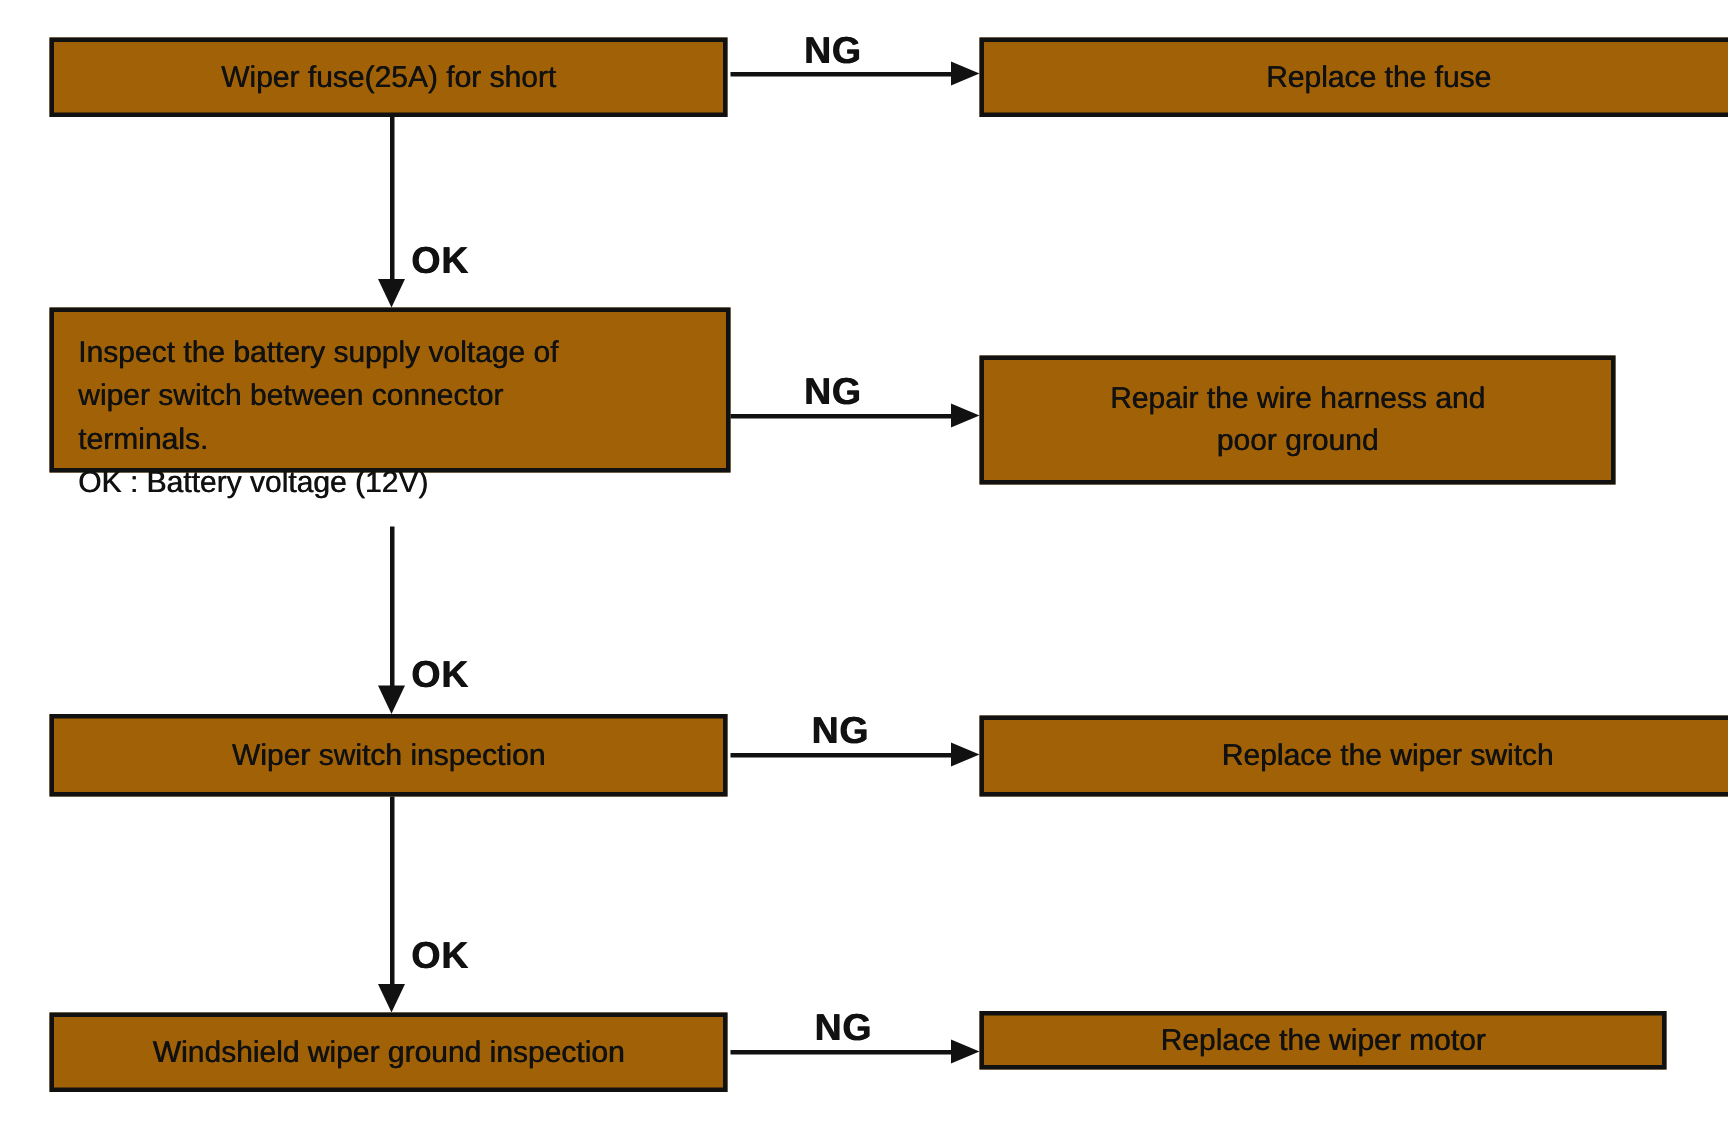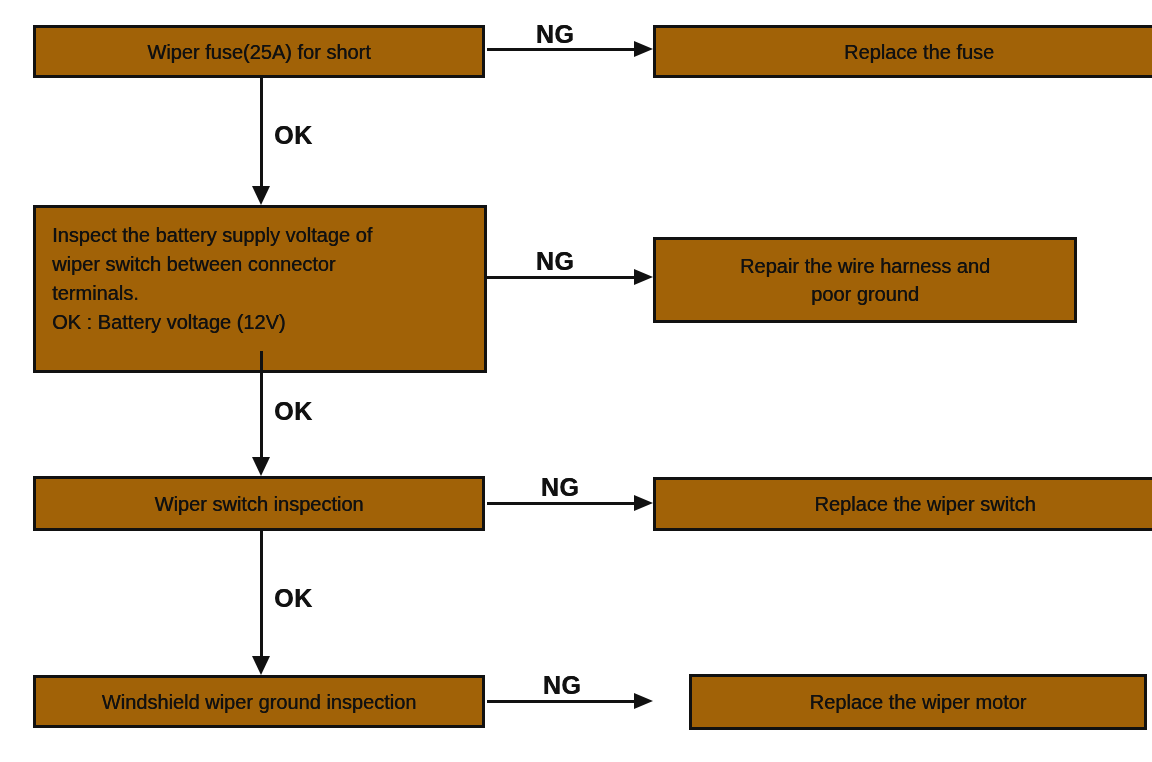--- a/index.html
+++ b/index.html
@@ -42,20 +42,21 @@
     font-weight: bold;
     letter-spacing: 0.5px;
     width: 100px;
     text-align: center;
     white-space: pre;
     text-shadow: 0.5px 0 0 #111111;
   }
   .edge-label--ok {
     width: 60px;
     text-align: left;
+    margin-top: 39px;
   }
   .hline {
     position: absolute;
     height: 3px;
     background: #111111;
   }
   .vline {
     position: absolute;
     width: 3px;
     background: #111111;
@@ -85,21 +86,21 @@
   <div class="box" style="left:33px; top:25px; width:452px; height:53px;">Wiper fuse(25A) for short</div>
   <div class="hline" style="left:487px; top:48px; width:148px;"></div>
   <div class="head-right" style="left:634px; top:41px;"></div>
   <div class="edge-label" style="left:505px; top:20px;">NG</div>
   <div class="box" style="left:653px; top:25px; width:532px; height:53px;text-align:right;">Replace the fuse</div>
 
   <div class="vline" style="left:260px; top:78px; height:110px;"></div>
   <div class="head-down" style="left:252px; top:186px;"></div>
   <div class="edge-label edge-label--ok" style="left:274px; top:121px;">OK</div>
 
-  <div class="box box--left-text" style="left:33px; top:205px; width:454px; height:168px;">Inspect the battery supply voltage of
+  <div class="box box--left-text" style="left:33px; top:205px; width:454px; height:110px;">Inspect the battery supply voltage of
 wiper switch between connector
 terminals.
 OK : Battery voltage (12V)</div>
   <div class="hline" style="left:487px; top:276px; width:148px;"></div>
   <div class="head-right" style="left:634px; top:269px;"></div>
   <div class="edge-label" style="left:505px; top:247px;">NG</div>
   <div class="box" style="left:653px; top:237px; width:424px; height:86px;">Repair the wire harness and
 poor ground</div>
 
   <div class="vline" style="left:260px; top:351px; height:107px;"></div>
@@ -113,15 +114,15 @@
   <div class="box" style="left:653px; top:477px; width:544px; height:54px;">Replace the wiper switch</div>
 
   <div class="vline" style="left:260px; top:531px; height:126px;"></div>
   <div class="head-down" style="left:252px; top:656px;"></div>
   <div class="edge-label edge-label--ok" style="left:274px; top:584px;">OK</div>
 
   <div class="box" style="left:33px; top:675px; width:452px; height:53px;">Windshield wiper ground inspection</div>
   <div class="hline" style="left:487px; top:700px; width:148px;"></div>
   <div class="head-right" style="left:634px; top:693px;"></div>
   <div class="edge-label" style="left:512px; top:671px;">NG</div>
-  <div class="box" style="left:653px; top:674px; width:458px; height:56px;margin-left:36px;">Replace the wiper motor</div>
+  <div class="box" style="left:653px; top:674px; width:458px; height:39px;">Replace the wiper motor</div>
 
 </div>
 
 </body></html>

